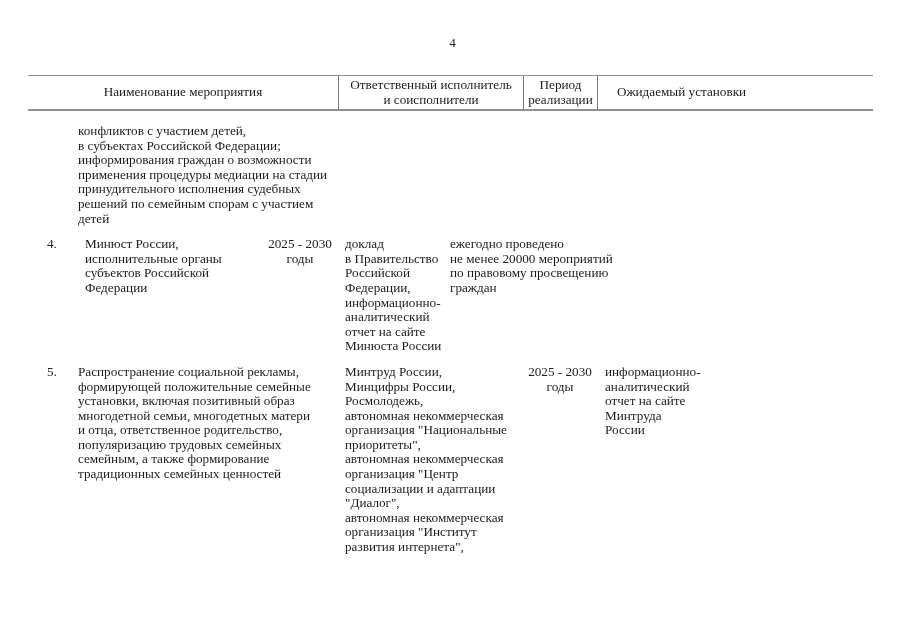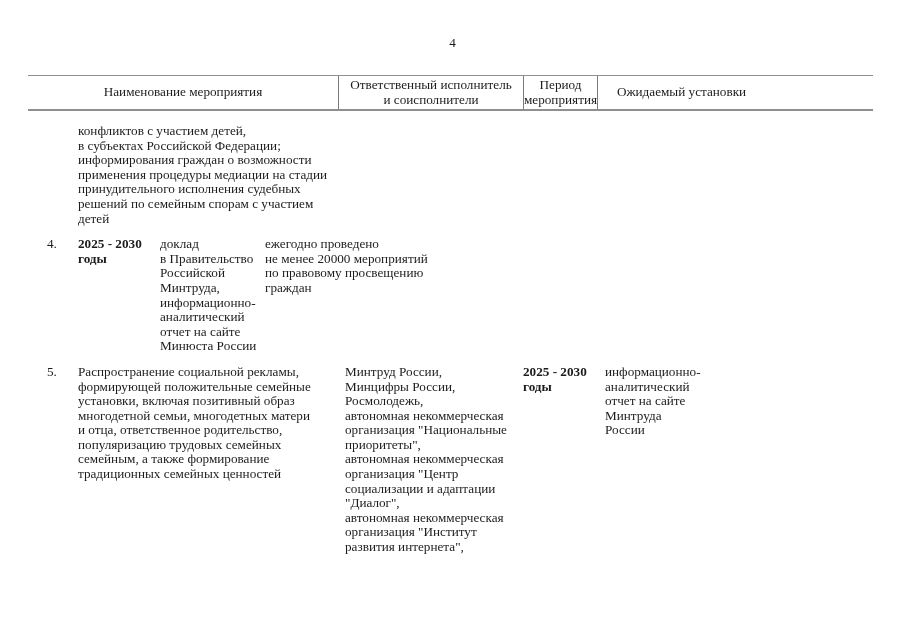--- a/index.html
+++ b/index.html
@@ -32,37 +32,37 @@
   .w1 { width:185px; }
   .w2 { width:74px; }
   .w3 { width:108px; }
   .w4 { width:168px; }
   .tbody { margin-top:13px; }
   .trow { display:flex; align-items:flex-start; margin-bottom:11px; }
   .cell { white-space:pre-line; }
   .c-num    { width:50px;  padding-left:19px; }
   .c-name   { width:260px; }
   .c-exec   { width:185px; padding-left:7px; }
-  .c-period { width:74px;  text-align:left;font-weight:bold; }
+  .c-period { width:74px;  text-align:center; }
   .c-doc    { width:108px; padding-left:8px; }
   .c-result { width:168px; padding-left:5px; }
 </style>
 </head>
 <body>
 
 <div class="page-number">4</div>
 
 <div class="doc-table">
 
   <div class="thead">
     <div class="th w0">Наименование мероприятия</div>
     <div class="th w1">Ответственный исполнитель
 и соисполнители</div>
     <div class="th w2">Период
-мероприятия</div>
+реализации</div>
     <div class="th w4">Ожидаемый установки</div>
   </div>
 
   <div class="tbody">
 
     <div class="trow">
       <div class="cell c-num"></div>
       <div class="cell c-name">конфликтов с участием детей,
 в субъектах Российской Федерации;
 информирования граждан о возможности
@@ -71,26 +71,30 @@
 решений по семейным спорам с участием
 детей</div>
       <div class="cell c-exec"></div>
       <div class="cell c-period"></div>
       <div class="cell c-doc"></div>
       <div class="cell c-result"></div>
     </div>
 
     <div class="trow">
       <div class="cell c-num">4.</div>
+      <div class="cell c-exec">Минюст России,
+исполнительные органы
+субъектов Российской
+Федерации</div>
       <div class="cell c-period">2025 - 2030
 годы</div>
       <div class="cell c-doc">доклад
 в Правительство
 Российской
-Минтруда,
+Федерации,
 информационно-
 аналитический
 отчет на сайте
 Минюста России</div>
       <div class="cell c-result">ежегодно проведено
 не менее 20000 мероприятий
 по правовому просвещению
 граждан</div>
     </div>
 

